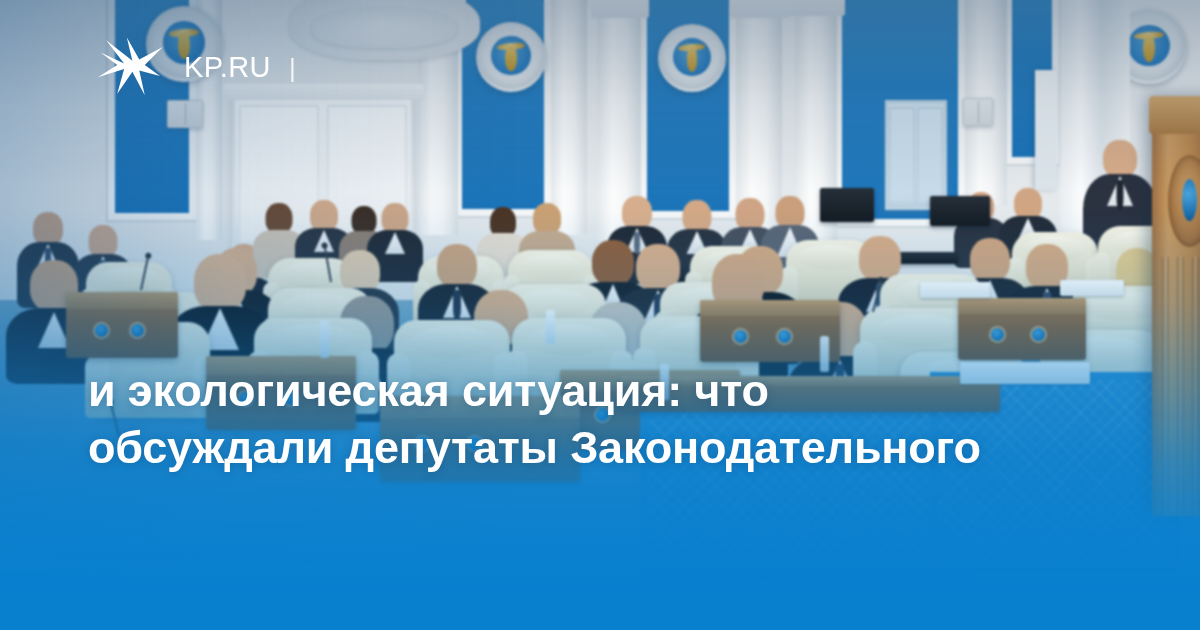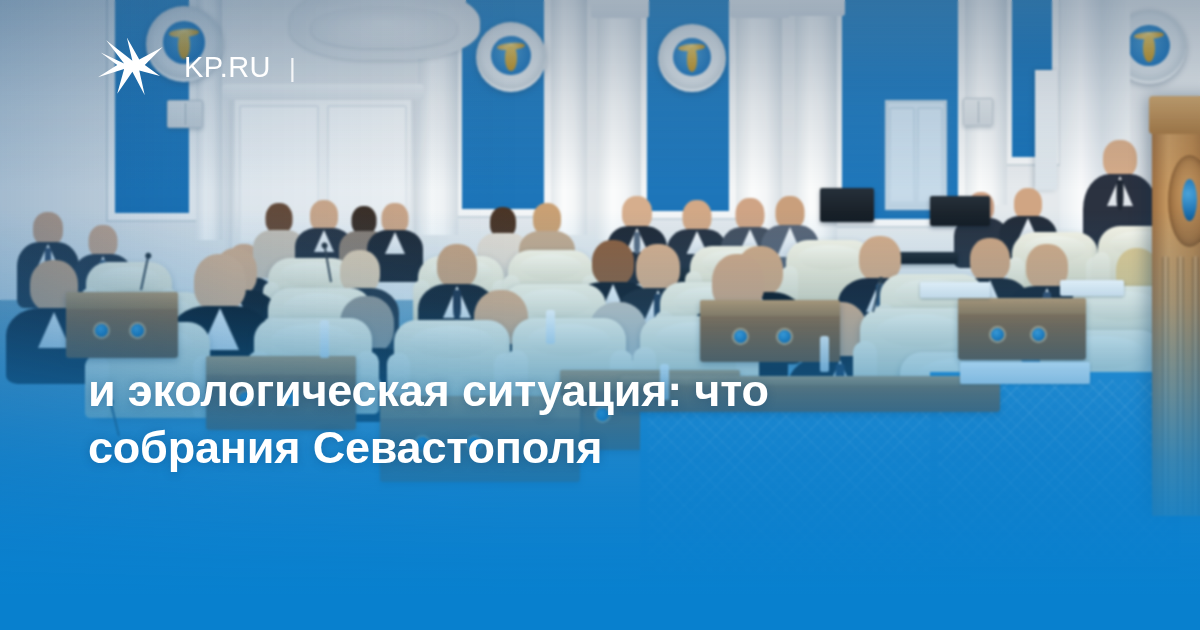--- a/index.html
+++ b/index.html
@@ -593,16 +593,16 @@
       </svg>
     </span>
     <span class="brand-row">
       <span class="brand">KP.RU</span>
       <span class="sep">|</span>
     </span>
   </div>
 
   <h1 class="headline">
     <span>и экологическая ситуация: что</span>
-    <span>собрания Севастополя</span>
+    <span>обсуждали депутаты Законодательного</span>
   </h1>
 
 </div>
 
 </body></html>

